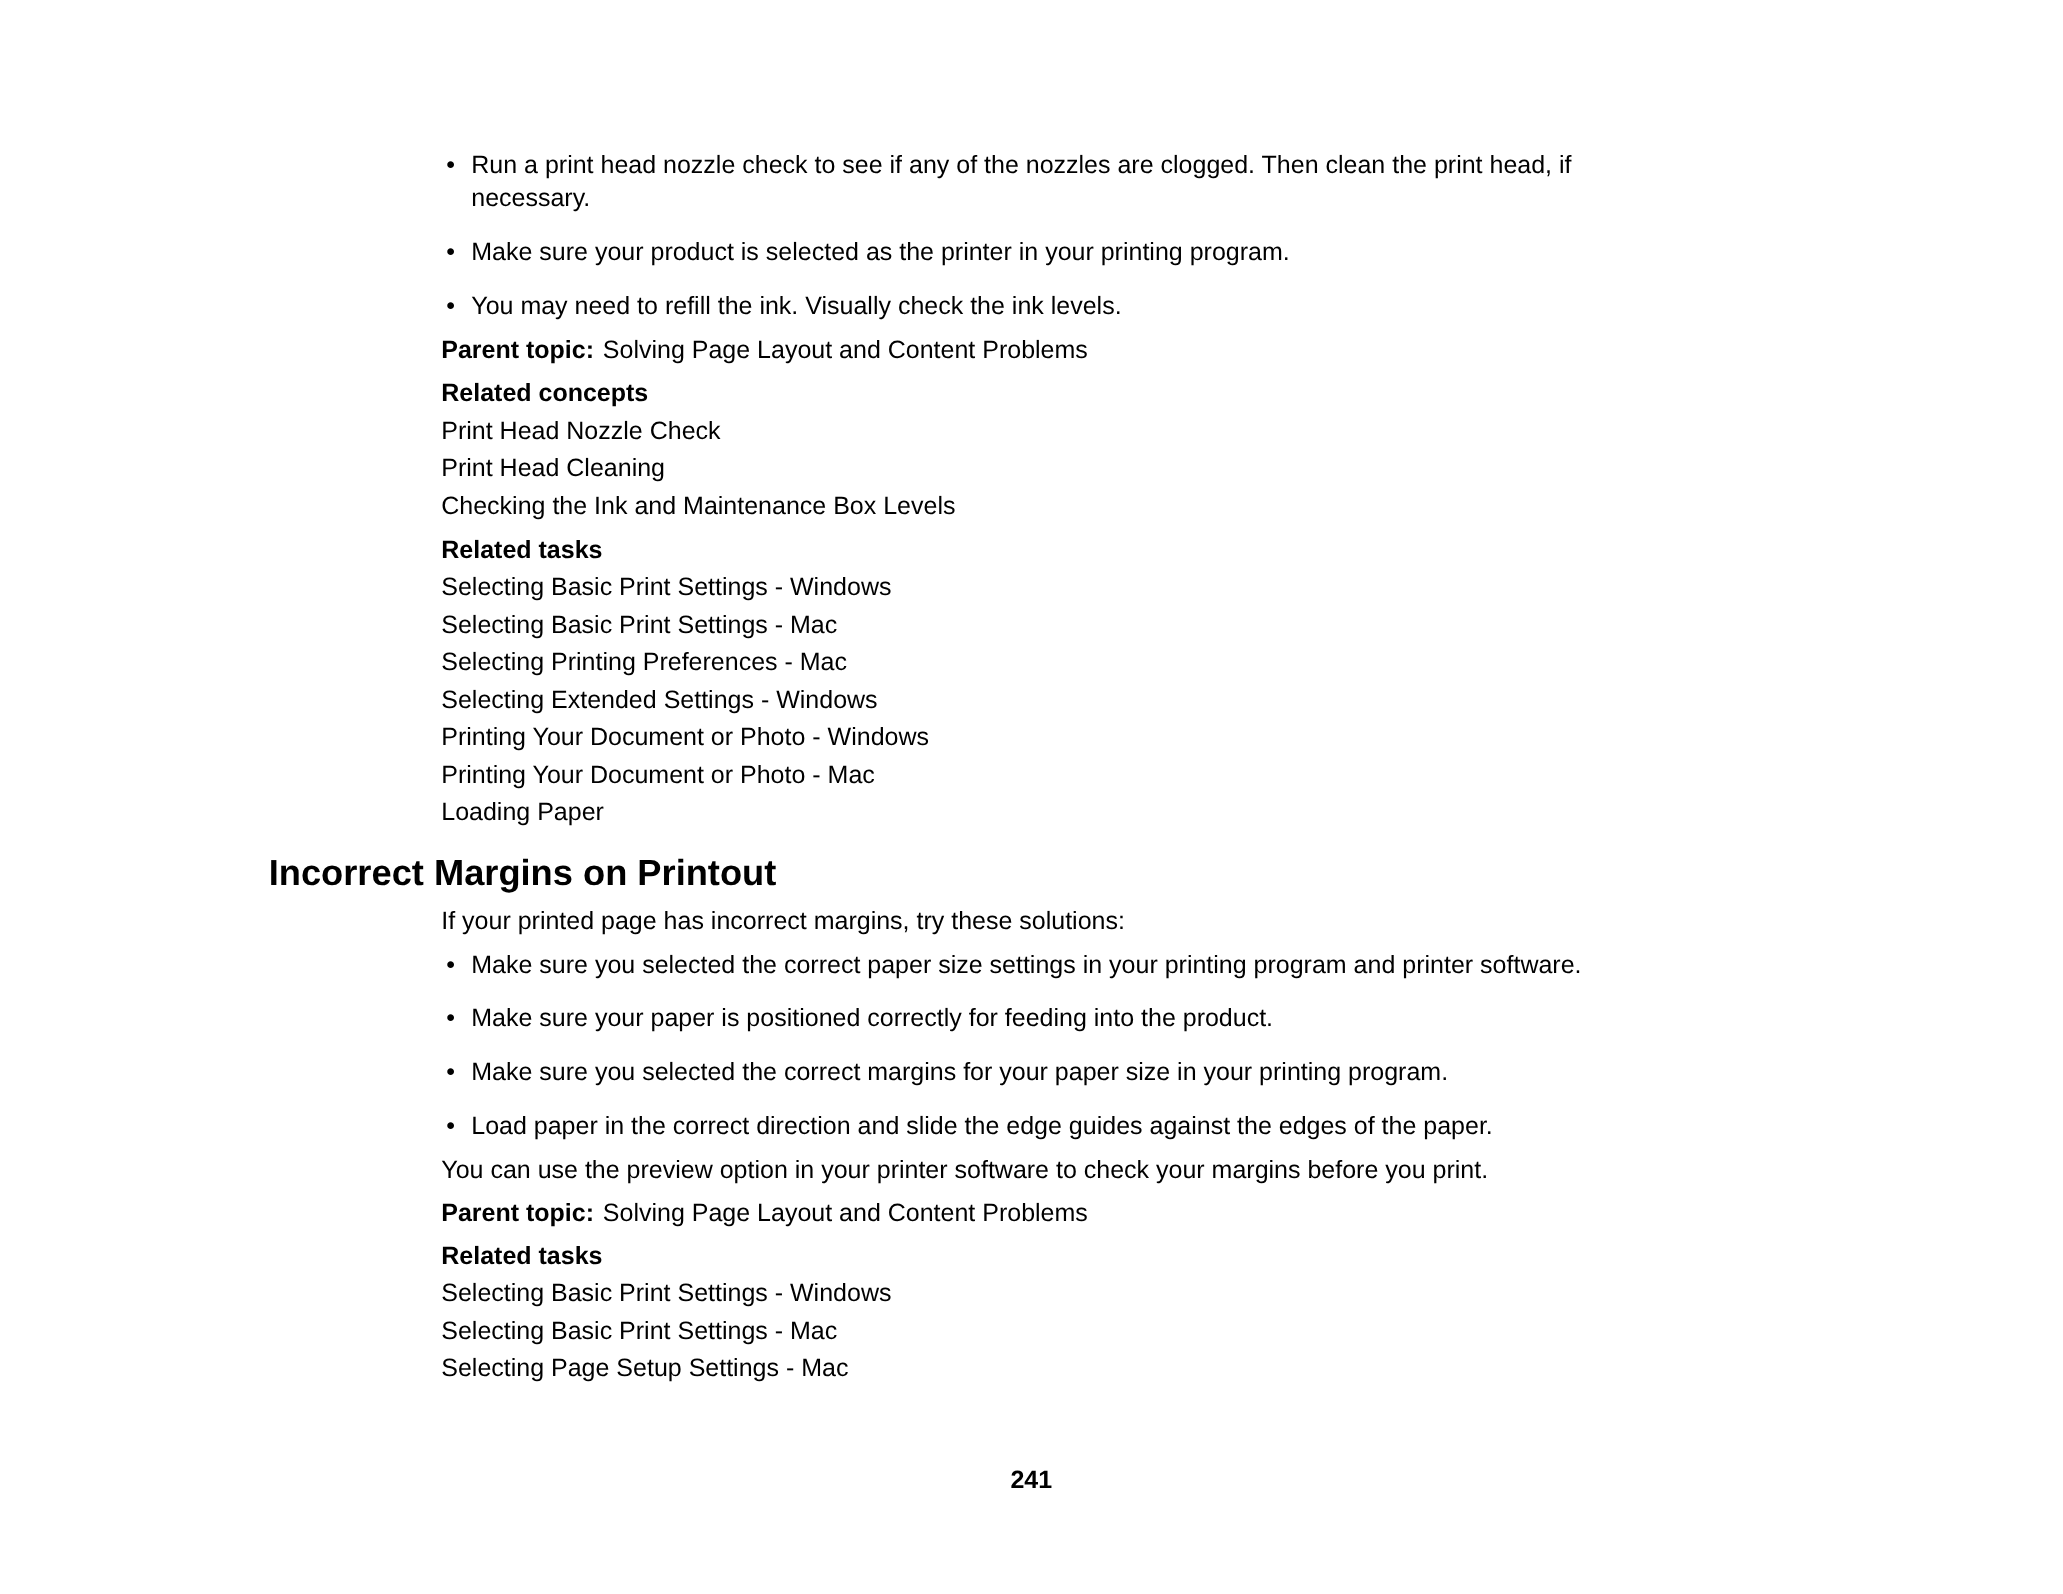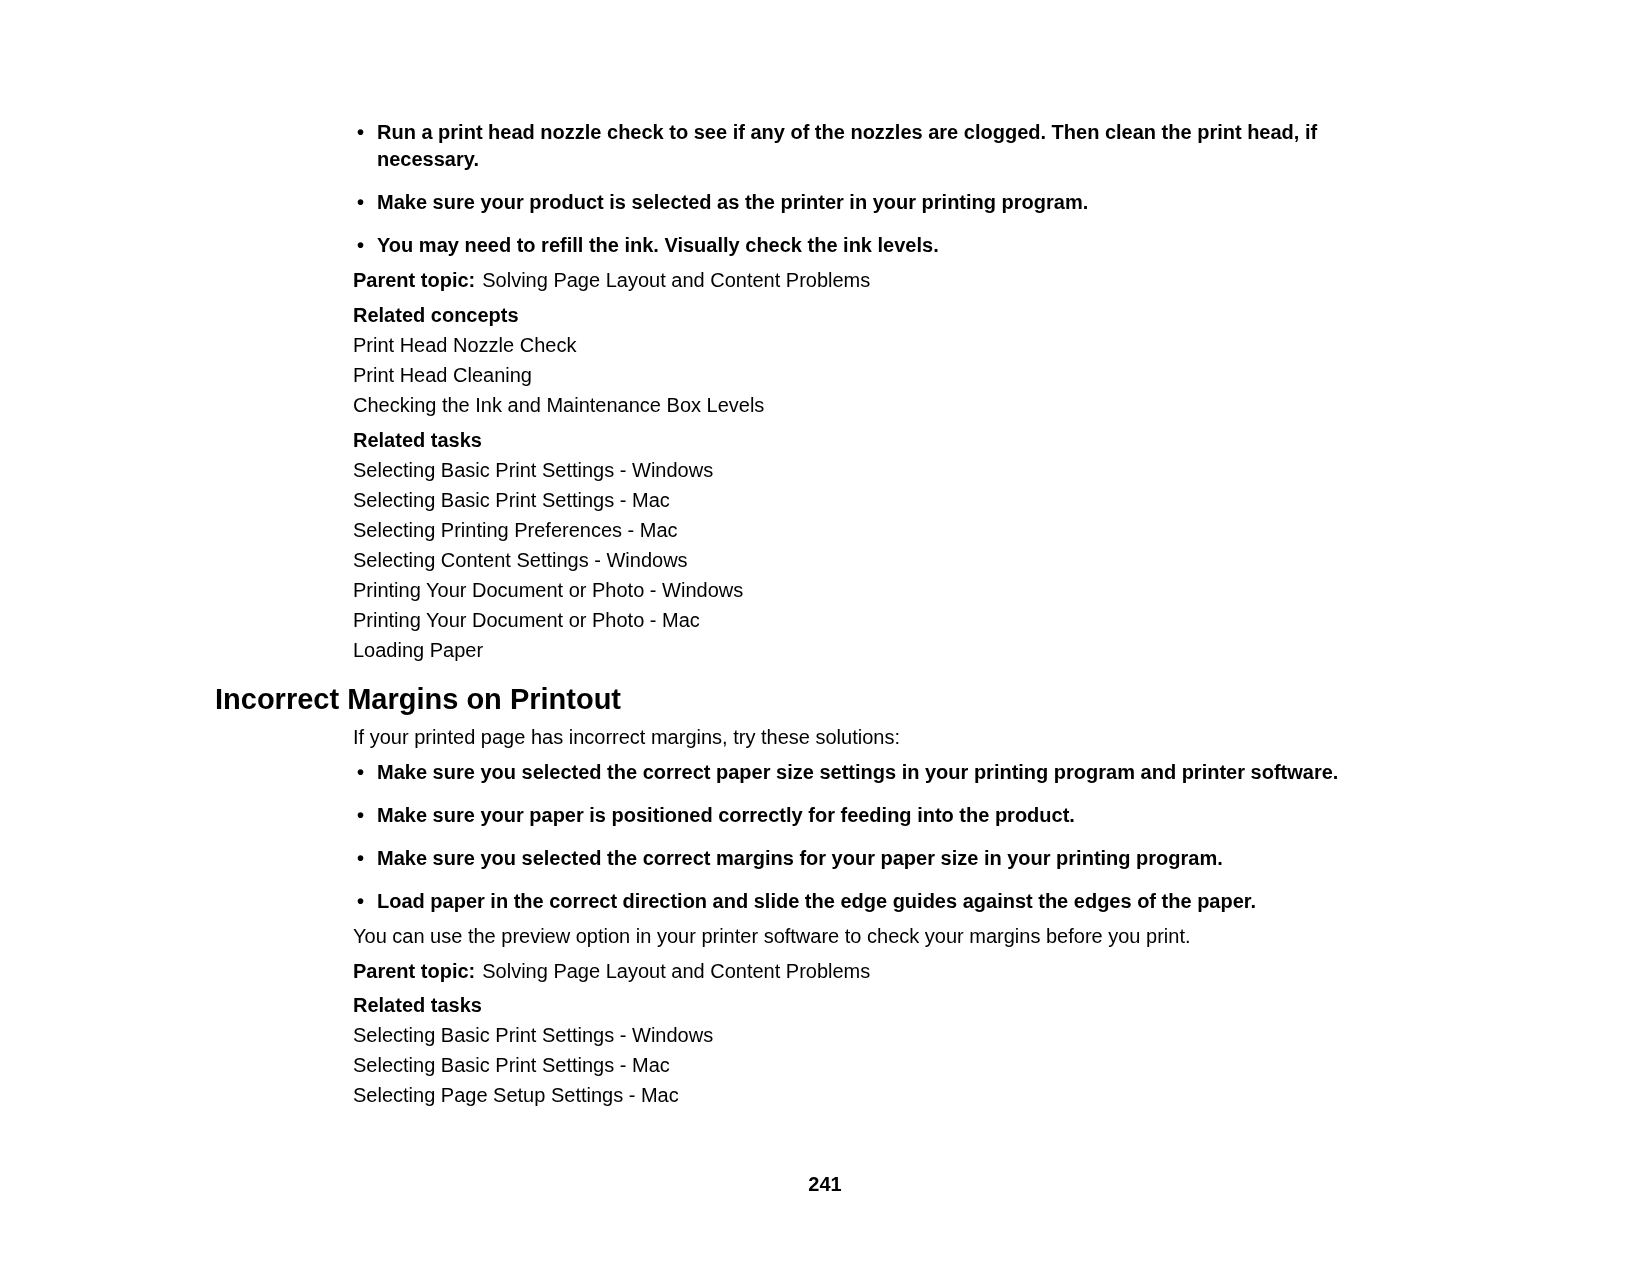--- a/index.html
+++ b/index.html
@@ -10,21 +10,21 @@
     color:#000000;
     font-family:"Liberation Sans", sans-serif;
     overflow:hidden;
   }
   .content{
     position:absolute;
     left:353px;top:119px;
     width:990px;
     font-size:20px;
   }
-  ul.bullets{list-style:none;margin:0;padding:0;font-weight:bold;}
+  ul.bullets{list-style:none;margin:0;padding:0;}
   ul.bullets li{
     position:relative;
     padding-left:24px;
     line-height:27px;
     margin-top:16px;
   }
   ul.bullets li:first-child{margin-top:0;}
   ul.bullets li::before{
     content:"\2022";
     position:absolute;
@@ -78,21 +78,21 @@
 
     <p class="group-label concepts">Related concepts</p>
     <div class="link-line"><a class="doc-link">Print Head Nozzle Check</a></div>
     <div class="link-line"><a class="doc-link">Print Head Cleaning</a></div>
     <div class="link-line"><a class="doc-link">Checking the Ink and Maintenance Box Levels</a></div>
 
     <p class="group-label">Related tasks</p>
     <div class="link-line"><a class="doc-link">Selecting Basic Print Settings - Windows</a></div>
     <div class="link-line"><a class="doc-link">Selecting Basic Print Settings - Mac</a></div>
     <div class="link-line"><a class="doc-link">Selecting Printing Preferences - Mac</a></div>
-    <div class="link-line"><a class="doc-link">Selecting Content Settings - Windows</a></div>
+    <div class="link-line"><a class="doc-link">Selecting Extended Settings - Windows</a></div>
     <div class="link-line"><a class="doc-link">Printing Your Document or Photo - Windows</a></div>
     <div class="link-line"><a class="doc-link">Printing Your Document or Photo - Mac</a></div>
 
     <div class="link-line"><a class="doc-link">Loading Paper</a></div>
 
     <h2 class="section-heading">Incorrect Margins on Printout</h2>
 
     <p class="para intro">If your printed page has incorrect margins, try these solutions:</p>
 
     <ul class="bullets bullets2">

